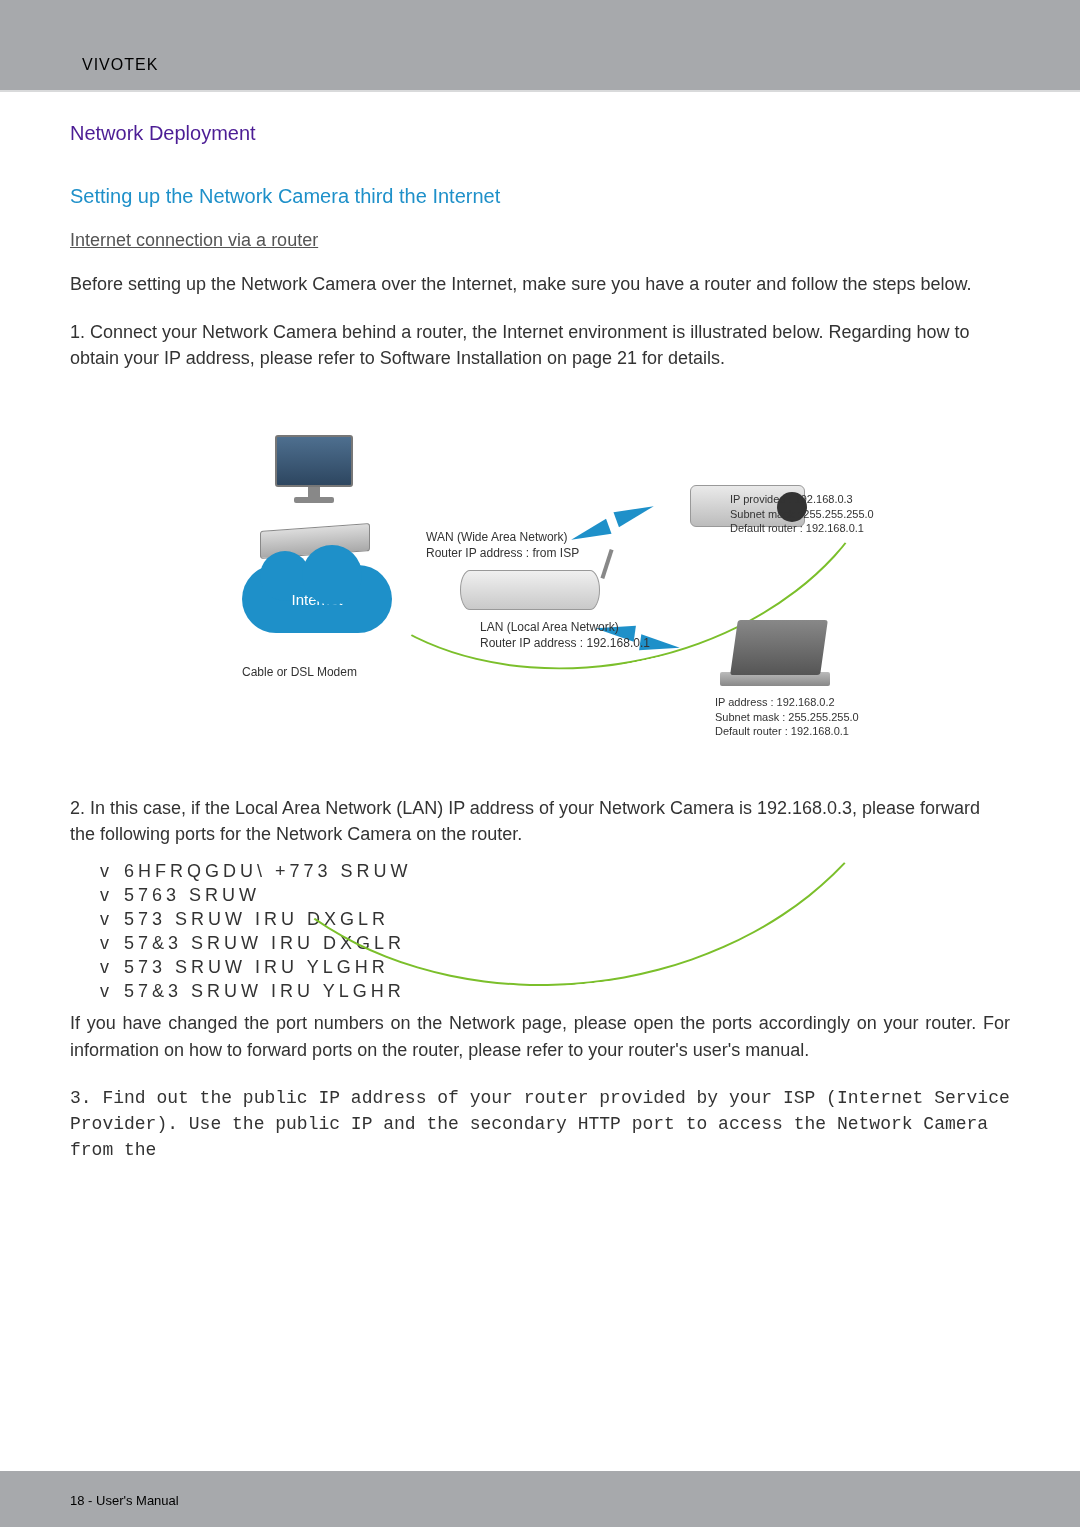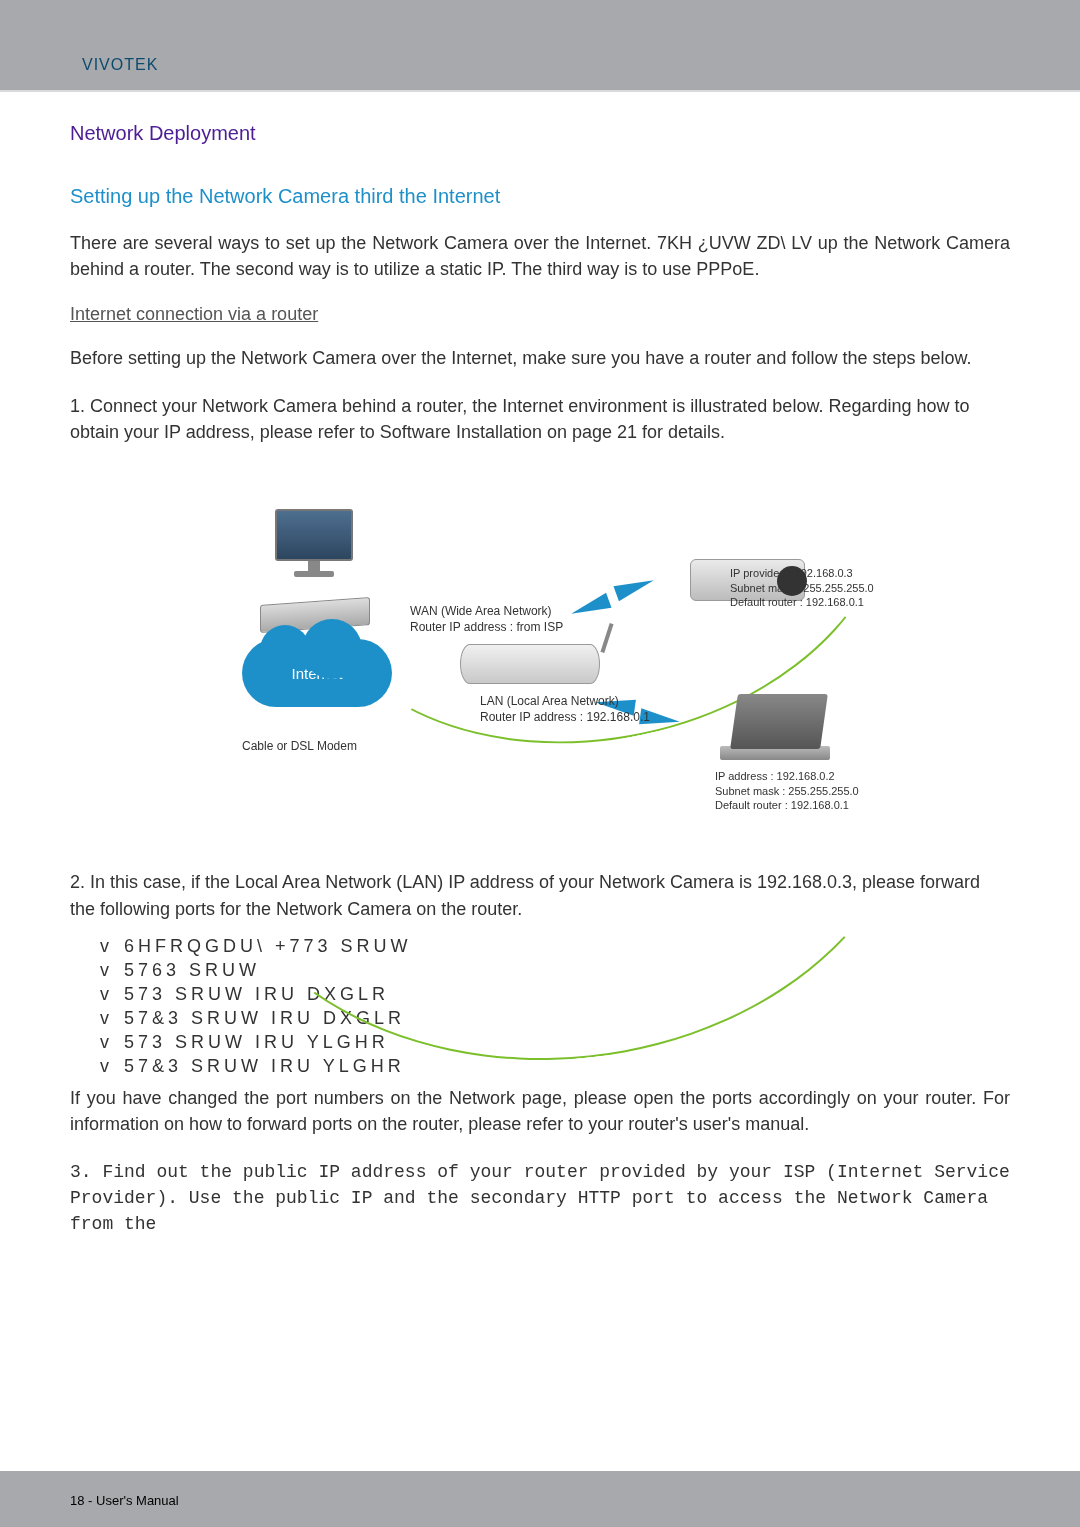--- a/index.html
+++ b/index.html
@@ -1,19 +1,19 @@
 <!DOCTYPE html>
 <html><head>
 <meta charset="utf-8">
 <style>
   * { margin: 0; padding: 0; box-sizing: border-box; }
   html, body { width: 1080px; background: #fff; font-family: Arial, Helvetica, sans-serif; }
   .page { width: 1080px; height: 1527px; position: relative; background: #fff; }
   .topbar { background: #a7a9ac; height: 90px; width: 100%; padding: 56px 0 0 82px; }
-  .brand { color: #0c4a6e; font-size: 16px; letter-spacing: 1px; font-weight: 400; }
+  .brand { color: #000000; font-size: 16px; letter-spacing: 1px; font-weight: 400; }
   .thinline { height: 2px; background: #d9dadb; width: 100%; }
   .content { padding: 30px 70px 0 70px; color: #333; }
   .h1 { font-size: 20px; color: #4c1d95; font-weight: 400; margin-bottom: 40px; }
   .h2 { font-size: 20px; color: #1e90c9; font-weight: 400; margin-bottom: 22px; }
   .para { font-size: 18px; line-height: 1.45; color: #333; margin-bottom: 22px; text-align: justify; }
   .subhead { font-size: 18px; color: #555; text-decoration: underline; margin-bottom: 20px; display: inline-block; }
   .step { font-size: 18px; line-height: 1.45; color: #333; margin-bottom: 14px; }
 
   .diagram-wrap { width: 100%; margin: 12px 0 30px 0; display: flex; justify-content: center; }
   .diagram { width: 760px; height: 380px; position: relative; }
@@ -53,21 +53,21 @@
   .curve.c2 { left: 40px; top: 40px; width: 720px; height: 560px; transform: rotate(-6deg); border-color: transparent transparent #7bbf2b transparent; }
 
   
   .arrow { position:absolute; width:0; height:0; border-style:solid; }
   .arrow.a-cam { left: 455px; top: 120px; border-width: 8px 0 8px 40px; border-color: transparent transparent transparent #1e90c9; transform: rotate(-20deg); }
   .arrow.a-cam2 { left: 410px; top: 140px; border-width: 8px 40px 8px 0; border-color: transparent #1e90c9 transparent transparent; transform: rotate(-20deg); }
   .arrow.a-lap { left: 480px; top: 252px; border-width: 8px 0 8px 40px; border-color: transparent transparent transparent #1e90c9; transform: rotate(8deg); }
   .arrow.a-lap2 { left: 435px; top: 238px; border-width: 8px 40px 8px 0; border-color: transparent #1e90c9 transparent transparent; transform: rotate(8deg); }
 
   .dlabel { position:absolute; font-family: "Comic Sans MS", cursive, sans-serif; font-size: 12px; color:#333; line-height:1.3; }
-  .dlabel.wan { left: 250px; top: 145px; width: 200px; }
+  .dlabel.wan { left: 266px; top: 145px; width: 200px; }
   .dlabel.lan { left: 320px; top: 235px; width: 230px; }
   .dlabel.modem-label { left: 82px; top: 280px; width:140px; }
   .dlabel.cam-info { left: 570px; top: 107px; width: 200px; font-size:11px; }
   .dlabel.lap-info { left: 555px; top: 310px; width: 200px; font-size:11px; }
 
   .port-list { margin: 12px 0 8px 30px; }
   .port-list .row { font-size: 18px; letter-spacing: 4px; color:#333; margin: 3px 0; }
   .row .bullet { display:inline-block; width: 24px; }
 
   .ports-note { font-size: 18px; line-height:1.45; text-align: justify; color:#333; margin-top: 8px; }
@@ -79,21 +79,20 @@
 <div class="page">
 
   <div class="topbar">
     <div class="brand">VIVOTEK</div>
   </div>
   <div class="thinline"></div>
 
   <div class="content">
     <div class="h1">Network Deployment</div>
     <div class="h2">Setting up the Network Camera third the Internet</div>
-    <div class="para">There are several ways to set up the Network Camera over the Internet. 7KH ¿UVW ZD\ LV up the Network Camera behind a router. The second way is to utilize a static IP. The third way is to use PPPoE.</div>
     <span class="subhead">Internet connection via a router</span>
     <div class="para">Before setting up the Network Camera over the Internet, make sure you have a router and follow the steps below.</div>
     <div class="step">1. Connect your Network Camera behind a router, the Internet environment is illustrated below. Regarding how to obtain your IP address, please refer to Software Installation on page 21 for details.</div>
 
     <div class="diagram-wrap">
       <div class="diagram">
         <div class="curve c1"></div>
         <div class="curve c2"></div>
 
         <div class="monitor">

